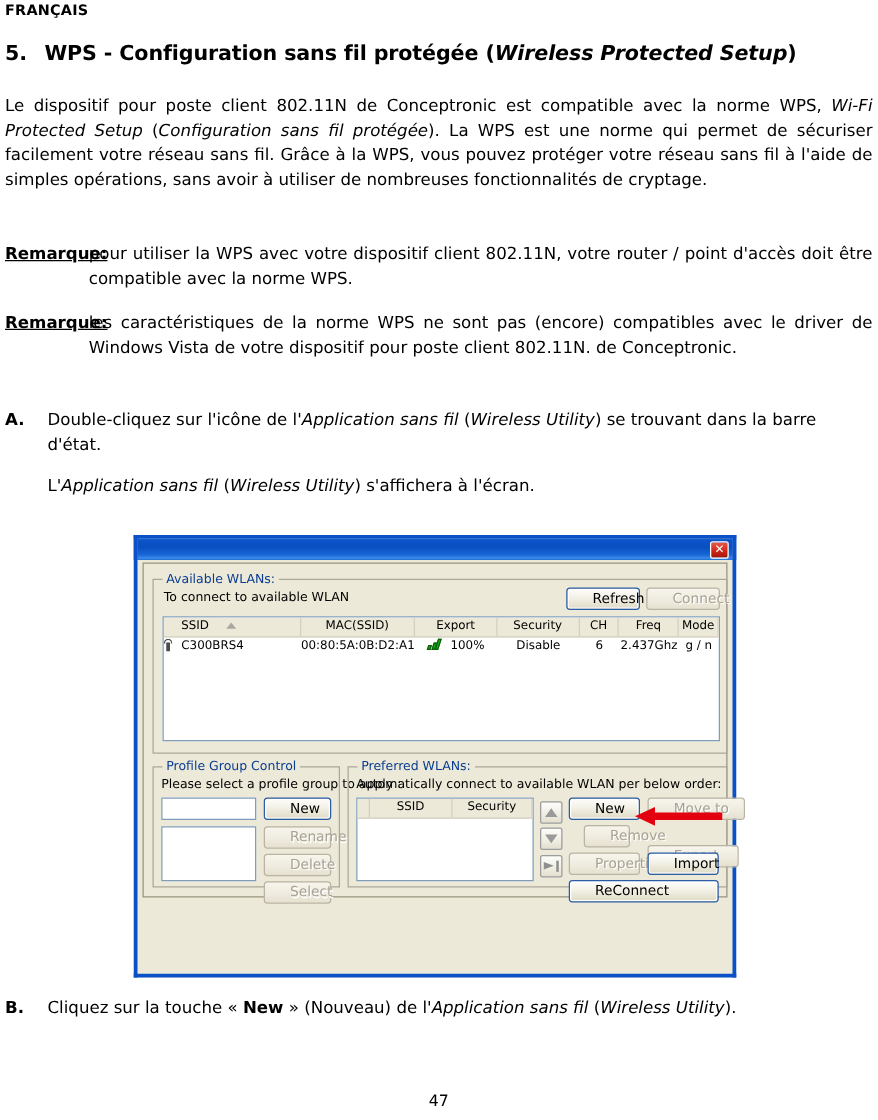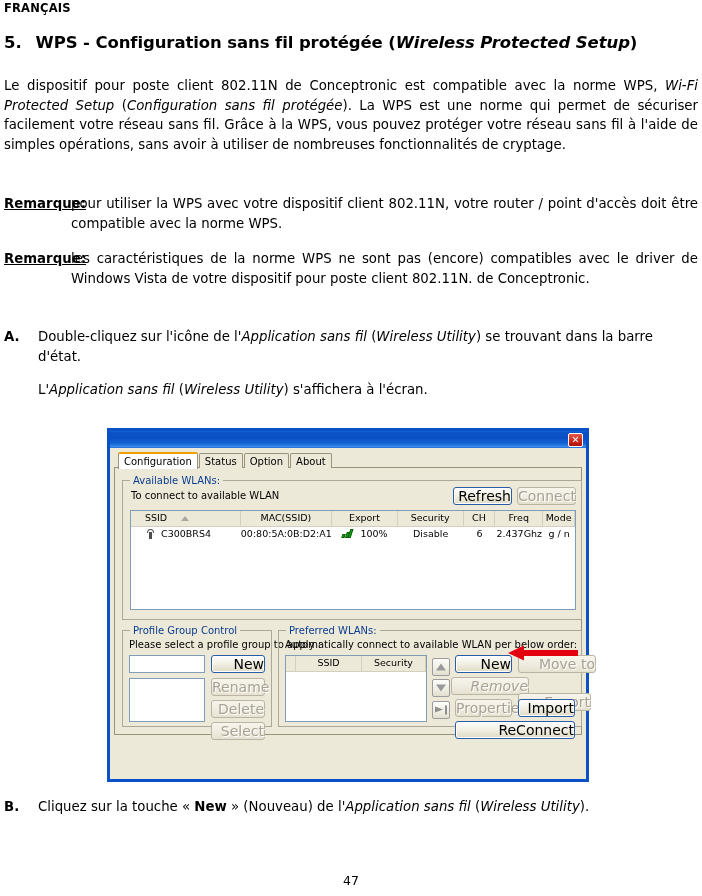--- a/index.html
+++ b/index.html
@@ -235,27 +235,28 @@
     line-height: 12px;
   }
 
   
   .btn {
     position: absolute;
     box-sizing: border-box;
     border: 1px solid #8d8d8d;
     border-radius: 3px;
     background: linear-gradient(to bottom, #fdfdfc 0%, #f3f1e6 45%, #e3dfcc 90%, #d8d3bd 100%);
-    font-size: 14px;
+    font-size: 11px;
     color: #000000;
-    text-align: right;
+    text-align: left;
     line-height: 16px;
     height: 18px;
     white-space: nowrap;
     font-family: "DejaVu Sans", "Liberation Sans", sans-serif;
+    padding-left: 20px;
   }
   .btn.default {
     border: 1px solid #2b5ca6;
     box-shadow: inset 0 0 0 1px #ffffff;
   }
   .btn.disabled {
     color: #a8a294;
     border-color: #b9b4a4;
     text-shadow: 1px 1px 0 #ffffff;
     background: linear-gradient(to bottom, #f7f5ec 0%, #eeeade 60%, #e6e1cf 100%);
@@ -484,26 +485,20 @@
   <div class="para" id="p-sub">L'<i>Application sans fil</i> (<i>Wireless Utility</i>) s'affichera à l'écran.</div>
 
   <div class="win">
 
     <div class="titlebar">
       <span class="closebtn">✕</span>
     </div>
 
     <div class="client">
 
-      <div class="tabstrip">
-        <div class="tab active">Configuration</div>
-        <div class="tab">Status</div>
-        <div class="tab">Option</div>
-        <div class="tab">About</div>
-      </div>
 
       <div class="tabpanel">
 
         <div class="group" id="grp-wlan">
           <span class="legend">Available WLANs:</span>
 
           <span class="hint" style="left:8px; top:9px;">To connect to available WLAN</span>
 
           <div class="btn default" style="left:330px; top:6px; width:59px;">Refresh</div>
           <div class="btn disabled" style="left:394px; top:6px; width:59px;">Connect</div>
@@ -516,21 +511,21 @@
               <div class="col" style="width:92px;">MAC(SSID)</div>
               <div class="col" style="width:66px;">Export</div>
               <div class="col" style="width:66px;">Security</div>
               <div class="col" style="width:32px;">CH</div>
               <div class="col" style="width:48px;">Freq</div>
               <div class="col" style="width:32px;">Mode</div>
             </div>
 
 
             <div class="lv-row">
-              <div class="cell" style="width:110px; text-align:left; padding-left:16px;">
+              <div class="cell" style="width:110px; text-align:left; padding-left:0;">
                 <span class="ico-ap"></span>
                 <span style="margin-left:4px;">C300BRS4</span>
               </div>
               <div class="cell" style="width:92px;">00:80:5A:0B:D2:A1</div>
               <div class="cell" style="width:66px;">
                 <span class="ico-sig"><i class="b1"></i><i class="b2"></i><i class="b3"></i></span>
                 <span style="margin-left:3px;">100%</span>
               </div>
               <div class="cell" style="width:66px;">Disable</div>
               <div class="cell" style="width:32px;">6</div>
@@ -573,21 +568,21 @@
           <div class="iconbtn" style="left:153px; top:48px;">
               <span class="arrow-down"></span>
             </div>
           <div class="iconbtn" style="left:153px; top:70px;">
               <span class="arrow-right-bar"></span>
             </div>
 
           <div class="btn default" style="left:176px; top:24px; width:57px;">New</div>
           <div class="btn disabled" style="left:239px; top:24px; width:78px;">Move to</div>
 
-          <div class="btn disabled" style="left:172px; top:46px; width:78px;font-style:italic;">Remove</div>
+          <div class="btn disabled" style="left:188px; top:46px; width:37px;">Remove</div>
           <div class="btn disabled" style="left:239px; top:62px; width:73px;">Export</div>
 
           <div class="btn disabled" style="left:176px; top:68px; width:57px;">Properties</div>
           <div class="btn default" style="left:239px; top:68px; width:57px;">Import</div>
 
           <div class="btn default" style="left:176px; top:90px; width:120px;">ReConnect</div>
         </div>
 
       </div>
 

